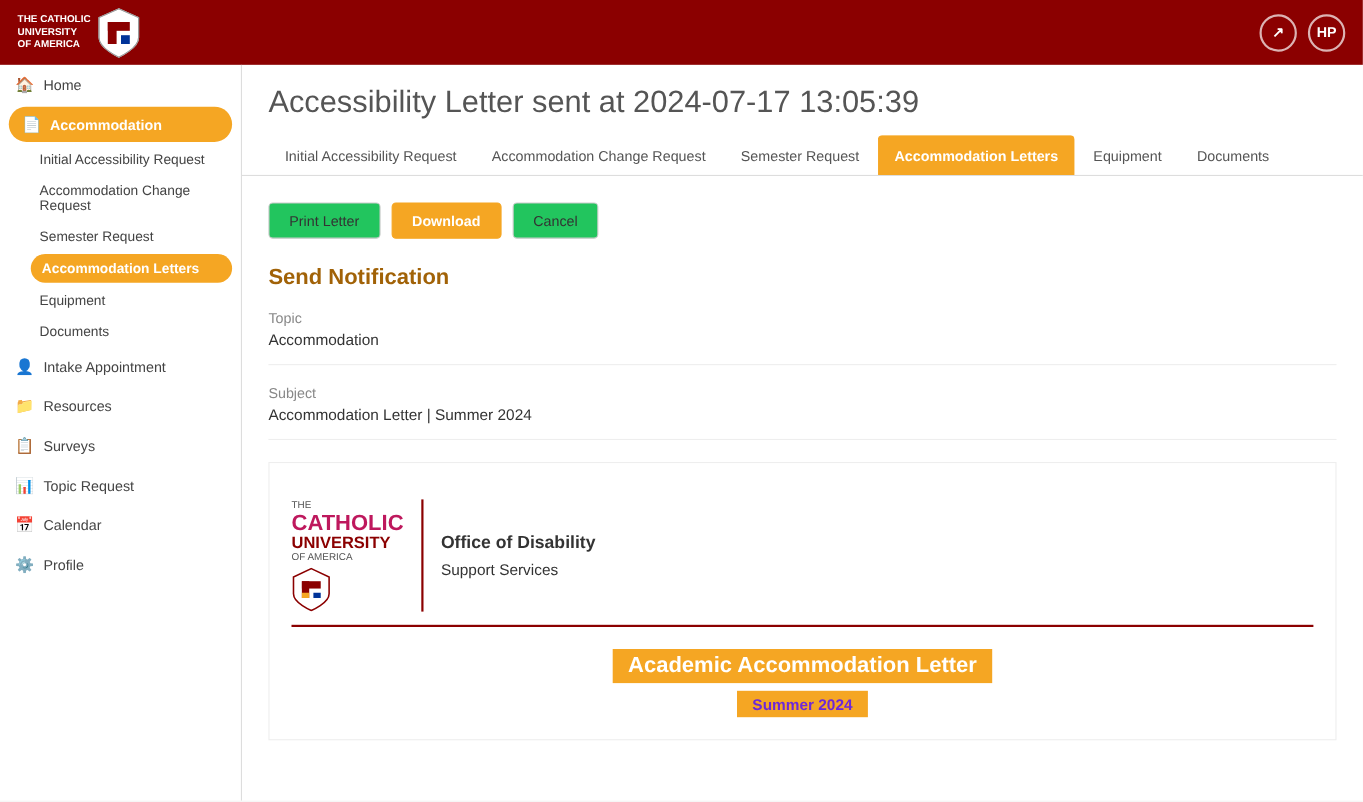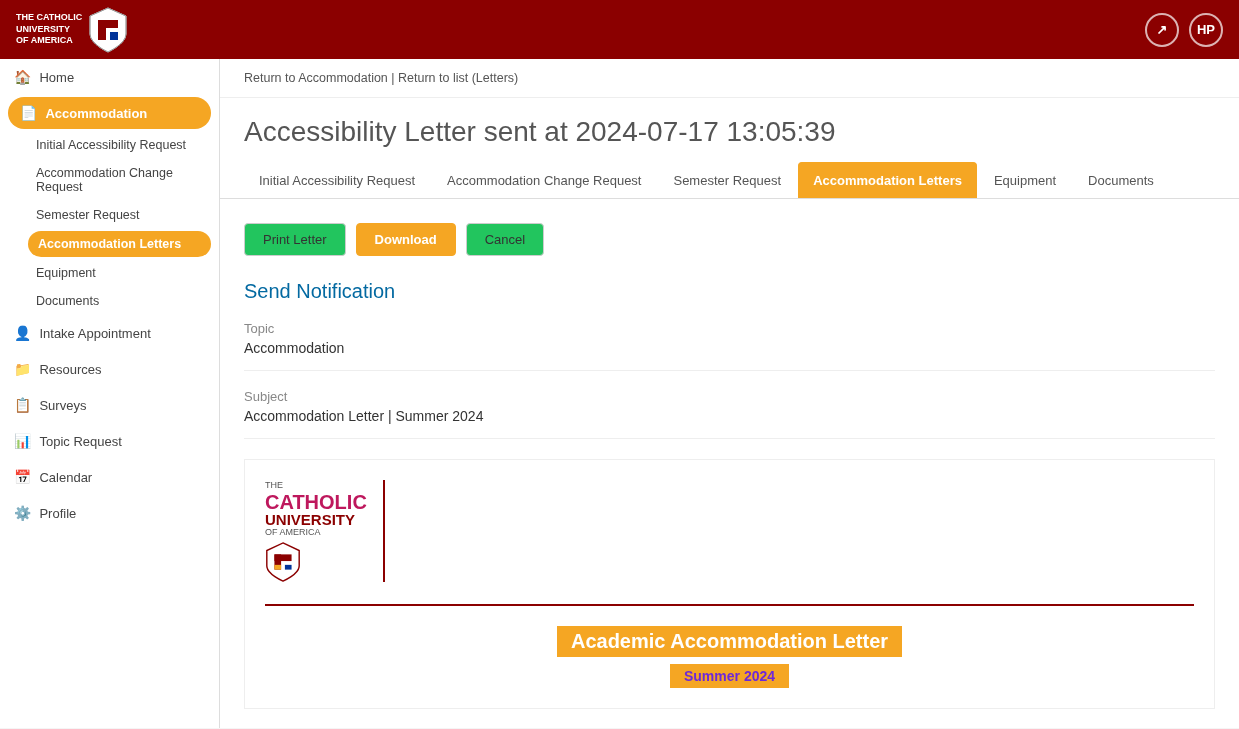--- a/index.html
+++ b/index.html
@@ -162,23 +162,23 @@
     .btn-primary {
       background: #f5a623;
       color: white;
       border-color: #f5a623;
       font-weight: bold;
     }
 
     
     .section-title {
       font-size: 20px;
-      color: #0369a1;
+      color: #a16207;
       margin-bottom: 18px;
-      font-weight: 400;
+      font-weight: 700;
     }
     .field-row {
       margin-bottom: 18px;
       border-bottom: 1px solid #eee;
       padding-bottom: 14px;
     }
     .field-label {
       font-size: 13px;
       color: #888;
       margin-bottom: 4px;
@@ -192,22 +192,23 @@
     .letter-preview {
       margin-top: 20px;
       padding: 20px;
       background: white;
       border: 1px solid #eee;
     }
     .letter-header {
       display: flex;
       align-items: center;
       border-bottom: 2px solid #8b0000;
-      padding-bottom: 22px;
+      padding-bottom: 12px;
       margin-bottom: 20px;
+      margin-top: 13px;
     }
     .letter-logo-left {
       display: flex;
       flex-direction: column;
       margin-right: 16px;
       border-right: 2px solid #8b0000;
       padding-right: 16px;
     }
     .letter-logo-text {
       font-size: 11px;
@@ -328,23 +329,20 @@
       <span class="sidebar-icon">📅</span>
       <span>Calendar</span>
     </div>
     <div class="sidebar-item">
       <span class="sidebar-icon">⚙️</span>
       <span>Profile</span>
     </div>
   </div>
 
   <div class="main-content">
-    <div class="breadcrumb">
-      <a href="#">Return to Accommodation</a><span> | </span><a href="#">Return to list (Letters)</a>
-    </div>
 
     <div class="page-title">Accessibility Letter sent at 2024-07-17 13:05:39</div>
 
     <div class="tabs">
       <div class="tab">
         <span>Initial Accessibility Request</span>
       </div>
       <div class="tab">
         <span>Accommodation Change Request</span>
       </div>
@@ -392,20 +390,24 @@
               <div class="letter-logo-text of-america" style="font-size:9px;color:#555;font-weight:normal;">OF AMERICA</div>
             </div>
             <svg class="letter-shield" viewBox="0 0 36 42" xmlns="http://www.w3.org/2000/svg" style="margin-top:4px;">
               <path d="M18 1 L35 9 L35 25 C35 34 18 41 18 41 C18 41 1 34 1 25 L1 9 Z" fill="white" stroke="#8b0000" stroke-width="1.5"></path>
               <rect x="9" y="13" width="7" height="16" fill="#8b0000"></rect>
               <rect x="9" y="13" width="18" height="7" fill="#8b0000"></rect>
               <rect x="20" y="24" width="7" height="5" fill="#003399"></rect>
               <rect x="9" y="24" width="7" height="5" fill="#f5a623"></rect>
             </svg>
           </div>
+          <div class="letter-right-text">
+            <div class="office-name">Office of Disability</div>
+            <div>Support Services</div>
+          </div>
         </div>
 
         <div class="letter-body-title">
           <div>
             <span class="accom-title" style="background:#f5a623;color:white;display:inline-block;padding:4px 14px;font-weight:bold;font-size:20px;">Academic Accommodation Letter</span>
           </div>
           <div style="margin-top:3px;">
             <span class="accom-subtitle" style="background:#f5a623;color:#6d28d9;display:inline-block;padding:4px 14px;font-weight:bold;font-size:14px;">Summer 2024</span>
           </div>
         </div>

